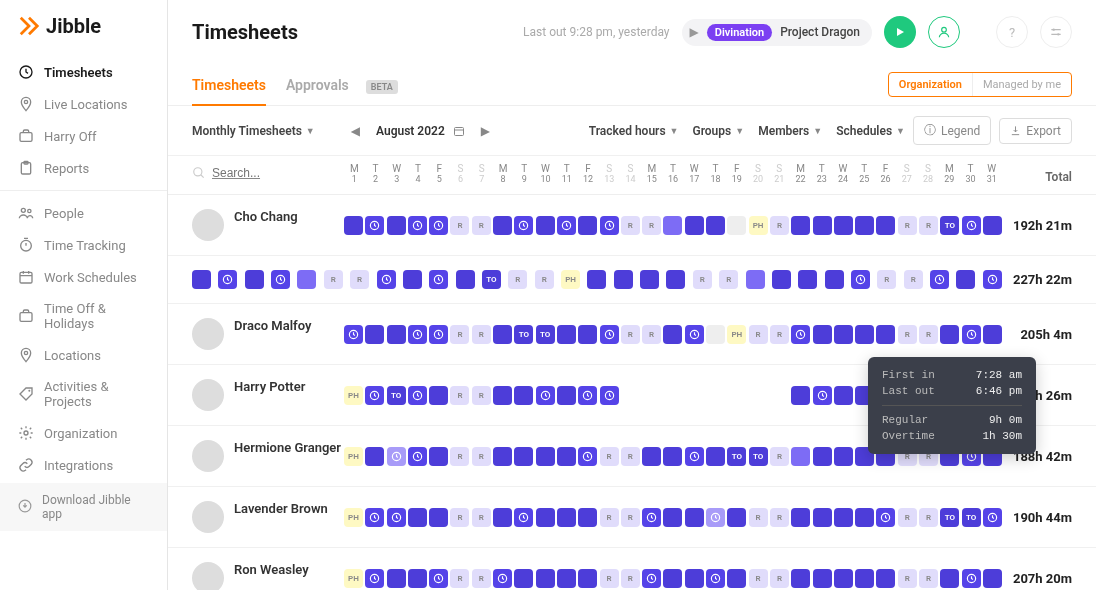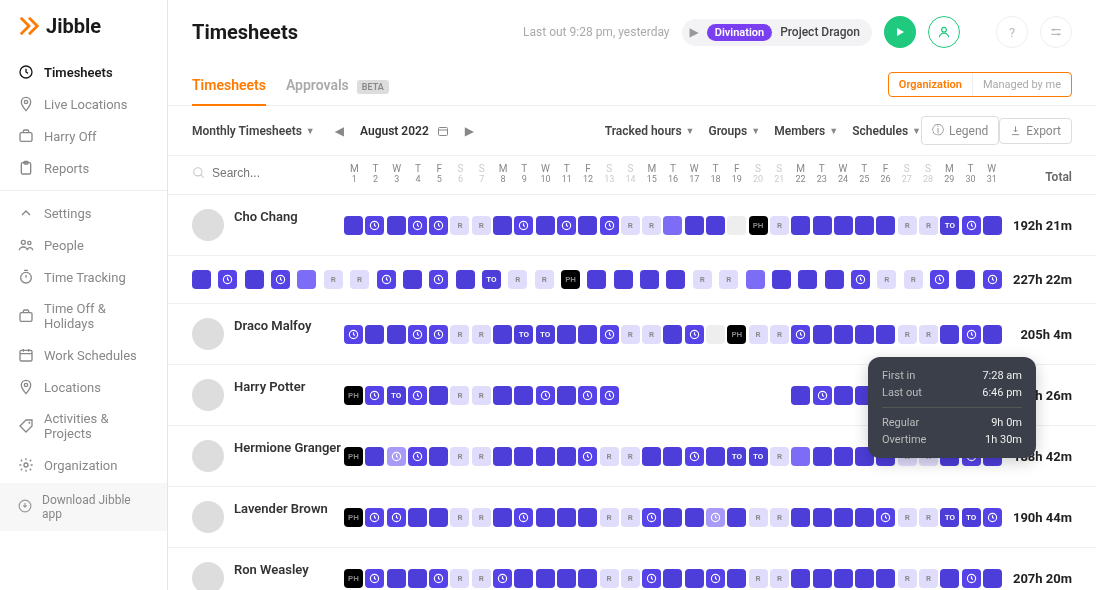--- a/index.html
+++ b/index.html
@@ -28,64 +28,64 @@
 .pill .proj { color: #444; font-weight: 500; }
 .circle-btn { width: 32px; height: 32px; border-radius: 50%; display: flex; align-items: center; justify-content: center; cursor: pointer; }
 .play-btn { background: #1fc97e; color: #fff; }
 .user-btn { border: 1.5px solid #1fc97e; color: #1fc97e; }
 .icon-btn { color: #bbb; border: 1px solid #eee; }
 
 .tabs-row { display: flex; align-items: center; padding: 0 24px; border-bottom: 1px solid #eee; gap: 20px; }
 .tab { padding: 12px 0; font-size: 14px; font-weight: 600; color: #aaa; cursor: pointer; position: relative; }
 .tab.active { color: #ff7a00; }
 .tab.active::after { content: ''; position: absolute; left: 0; right: 0; bottom: -1px; height: 2px; background: #ff7a00; }
-.beta { background: #ddd; color: #888; font-size: 9px; padding: 2px 5px; border-radius: 3px; margin-left: 8px; text-align: center; }
+.beta { background: #ddd; color: #888; font-size: 9px; padding: 2px 5px; border-radius: 3px; margin-left: 17px; text-align: center; }
 .tabs-spacer { flex: 1; }
 .seg-btn { border: 1px solid #ff7a00; border-radius: 4px; display: flex; font-size: 11px; overflow: hidden; margin: 8px 0; }
 .seg-btn > div { padding: 5px 10px; cursor: pointer; }
 .seg-btn .seg-active { color: #ff7a00; font-weight: 600; }
 .seg-btn .seg-inactive { color: #aaa; border-left: 1px solid #eee; }
 
-.toolbar { display: flex; align-items: center; padding: 10px 24px; gap: 0; border-bottom: 1px solid #f0f0f0; font-size: 12px; justify-content: center; }
+.toolbar { display: flex; align-items: center; padding: 10px 24px; gap: 8px; border-bottom: 1px solid #f0f0f0; font-size: 12px; justify-content: center; }
 .tb-select { color: #444; font-weight: 600; cursor: pointer; display: flex; align-items: center; gap: 4px; }
 .tb-select .caret { font-size: 9px; color: #888; }
 .tb-nav { display: flex; align-items: center; gap: 16px; }
 .tb-arrow { color: #888; cursor: pointer; font-size: 12px; }
 .tb-date { font-weight: 600; color: #333; display: flex; align-items: center; gap: 8px; }
 .tb-spacer { flex: 1; }
 .tb-btn { border: 1px solid #ddd; border-radius: 4px; padding: 5px 10px; color: #888; cursor: pointer; display: flex; align-items: center; gap: 5px; }
 
 .grid-head { display: flex; align-items: center; padding: 6px 24px 10px; border-bottom: 1px solid #eee; }
 .search-cell { width: 152px; display: flex; align-items: center; gap: 6px; color: #bbb; }
-.search-cell input { border: none; outline: none; font-size: 12px; color: #888; width: 100px; }
+.search-cell input { border: none; outline: none; font-size: 12px; color: #888; width: 100px; text-decoration: underline; }
 .days { display: flex; flex: 1; justify-content: space-between; }
 .day { width: 20.5px; text-align: center; font-size: 10px; color: #888; }
 .day.wk { color: #ccc; }
 .day .dn { font-size: 9px; }
 .total-head { width: 70px; text-align: right; font-weight: 600; font-size: 12px; color: #666; margin-top: 8px; }
 
 .rows { overflow-y: auto; }
 .row { display: flex; align-items: center; padding: 14px 24px; border-bottom: 1px solid #f0f0f0; position: relative; }
 .emp { width: 152px; display: flex; align-items: flex-start; gap: 10px; }
 .emp .av { width: 32px; height: 32px; border-radius: 50%; background: #ddd; flex-shrink: 0; }
 .emp .nm { font-size: 13px; font-weight: 600; color: #333; line-height: 1.2; }
 .cells { display: flex; flex: 1; justify-content: space-between; }
 .cell { width: 19px; height: 19px; border-radius: 4px; display: flex; align-items: center; justify-content: center; font-size: 8px; color: #fff; font-weight: 600; }
 .c-f { background: #4d3dd9; } 
 .c-c { background: #5543e8; } 
 .c-m { background: #7d6cf5; } 
 .c-l { background: #a89bf8; } 
 .c-vl { background: #e0dcfb; color:#888; } 
 .c-to { background: #4d3dd9; } 
-.c-ph { background: #000000; color:#888;} 
+.c-ph { background: #fef9c3; color:#888;} 
 .c-e { background: #eee; } 
 .c-n { background: transparent; }
 .total { width: 70px; text-align: right; font-weight: 700; font-size: 13px; color: #222; }
 
-.tooltip { position: absolute; top: -8px; left: 700px; background: #3b3f4a; color: #eee; border-radius: 12px; padding: 10px 14px; font-size: 11px; width: 168px; z-index: 10; box-shadow: 0 4px 16px rgba(0,0,0,0.2); }
+.tooltip { position: absolute; top: -8px; left: 700px; background: #3b3f4a; color: #eee; border-radius: 6px; padding: 10px 14px; font-size: 11px; width: 168px; z-index: 10; box-shadow: 0 4px 16px rgba(0,0,0,0.2); font-family: Liberation Mono, monospace; }
 .tooltip .tr { display: flex; justify-content: space-between; padding: 2px 0; }
 .tooltip hr { border: none; border-top: 1px solid #555; margin: 6px 0; }
 .tooltip .lbl { color: #bbb; }
 </style>
 </head>
 <body>
 
 <div class="app">
 
   <div class="sidebar">
@@ -131,65 +131,57 @@
             </svg>
           </span>
           <span>Reports</span>
         </div>
       </div>
     <div class="nav-div"></div>
     <div class="nav-section" id="nav2">
         <div class="nav-item">
           <span class="icon">
             <svg width="16" height="16" viewBox="0 0 24 24">
-              <path d="M6 15l6-6 6 6" fill="none" stroke="currentColor" stroke-width="2"></path>
-            </svg>
-          </span>
-          <span>Settings</span>
-        </div>
-        <div class="nav-item">
-          <span class="icon">
-            <svg width="16" height="16" viewBox="0 0 24 24">
               <circle cx="8" cy="8" r="3" fill="none" stroke="currentColor" stroke-width="2"></circle>
               <circle cx="17" cy="9" r="2.5" fill="none" stroke="currentColor" stroke-width="2"></circle>
               <path d="M2 20c0-3 3-5 6-5s6 2 6 5M14 20c0-2 2-4 4-4s4 2 4 4" fill="none" stroke="currentColor" stroke-width="2"></path>
             </svg>
           </span>
           <span>People</span>
         </div>
         <div class="nav-item">
           <span class="icon">
             <svg width="16" height="16" viewBox="0 0 24 24">
               <circle cx="12" cy="13" r="8" fill="none" stroke="currentColor" stroke-width="2"></circle>
               <path d="M12 9v4M9 2h6" stroke="currentColor" stroke-width="2"></path>
             </svg>
           </span>
           <span>Time Tracking</span>
         </div>
         <div class="nav-item">
           <span class="icon">
             <svg width="16" height="16" viewBox="0 0 24 24">
+              <rect x="3" y="5" width="18" height="16" rx="2" fill="none" stroke="currentColor" stroke-width="2"></rect>
+              <path d="M3 10h18M8 3v4M16 3v4" stroke="currentColor" stroke-width="2"></path>
+            </svg>
+          </span>
+          <span>Work Schedules</span>
+        </div>
+        <div class="nav-item">
+          <span class="icon">
+            <svg width="16" height="16" viewBox="0 0 24 24">
               <rect x="3" y="7" width="18" height="13" rx="2" fill="none" stroke="currentColor" stroke-width="2"></rect>
               <path d="M8 7V5a2 2 0 012-2h4a2 2 0 012 2v2" fill="none" stroke="currentColor" stroke-width="2"></path>
             </svg>
           </span>
           <span>Time Off &amp; Holidays</span>
         </div>
         <div class="nav-item">
           <span class="icon">
             <svg width="16" height="16" viewBox="0 0 24 24">
-              <rect x="3" y="5" width="18" height="16" rx="2" fill="none" stroke="currentColor" stroke-width="2"></rect>
-              <path d="M3 10h18M8 3v4M16 3v4" stroke="currentColor" stroke-width="2"></path>
-            </svg>
-          </span>
-          <span>Work Schedules</span>
-        </div>
-        <div class="nav-item">
-          <span class="icon">
-            <svg width="16" height="16" viewBox="0 0 24 24">
               <path d="M12 2c-4 0-7 3-7 7 0 5 7 13 7 13s7-8 7-13c0-4-3-7-7-7z" fill="none" stroke="currentColor" stroke-width="2"></path>
               <circle cx="12" cy="9" r="2.5" fill="none" stroke="currentColor" stroke-width="2"></circle>
             </svg>
           </span>
           <span>Locations</span>
         </div>
         <div class="nav-item">
           <span class="icon">
             <svg width="16" height="16" viewBox="0 0 24 24">
               <path d="M3 12l9-9h9v9l-9 9z" fill="none" stroke="currentColor" stroke-width="2"></path>
@@ -199,20 +191,28 @@
           <span>Activities &amp; Projects</span>
         </div>
         <div class="nav-item">
           <span class="icon">
             <svg width="16" height="16" viewBox="0 0 24 24">
               <circle cx="12" cy="12" r="3" fill="none" stroke="currentColor" stroke-width="2"></circle>
               <path d="M12 2v3M12 19v3M4.2 4.2l2.1 2.1M17.7 17.7l2.1 2.1M2 12h3M19 12h3M4.2 19.8l2.1-2.1M17.7 6.3l2.1-2.1" stroke="currentColor" stroke-width="2"></path>
             </svg>
           </span>
           <span>Organization</span>
+        </div>
+        <div class="nav-item">
+          <span class="icon">
+            <svg width="16" height="16" viewBox="0 0 24 24">
+              <path d="M10 14a5 5 0 007 0l3-3a5 5 0 00-7-7l-1 1M14 10a5 5 0 00-7 0l-3 3a5 5 0 007 7l1-1" fill="none" stroke="currentColor" stroke-width="2"></path>
+            </svg>
+          </span>
+          <span>Integrations</span>
         </div>
       </div>
     <div class="download-link">
       <span class="icon">
         <svg width="14" height="14" viewBox="0 0 24 24">
             <circle cx="12" cy="12" r="10" fill="none" stroke="#999" stroke-width="2"></circle>
             <path d="M12 7v7m-3-3l3 3 3-3" stroke="#999" stroke-width="2" fill="none"></path>
           </svg>
       </span>
       <span>Download Jibble app</span>

